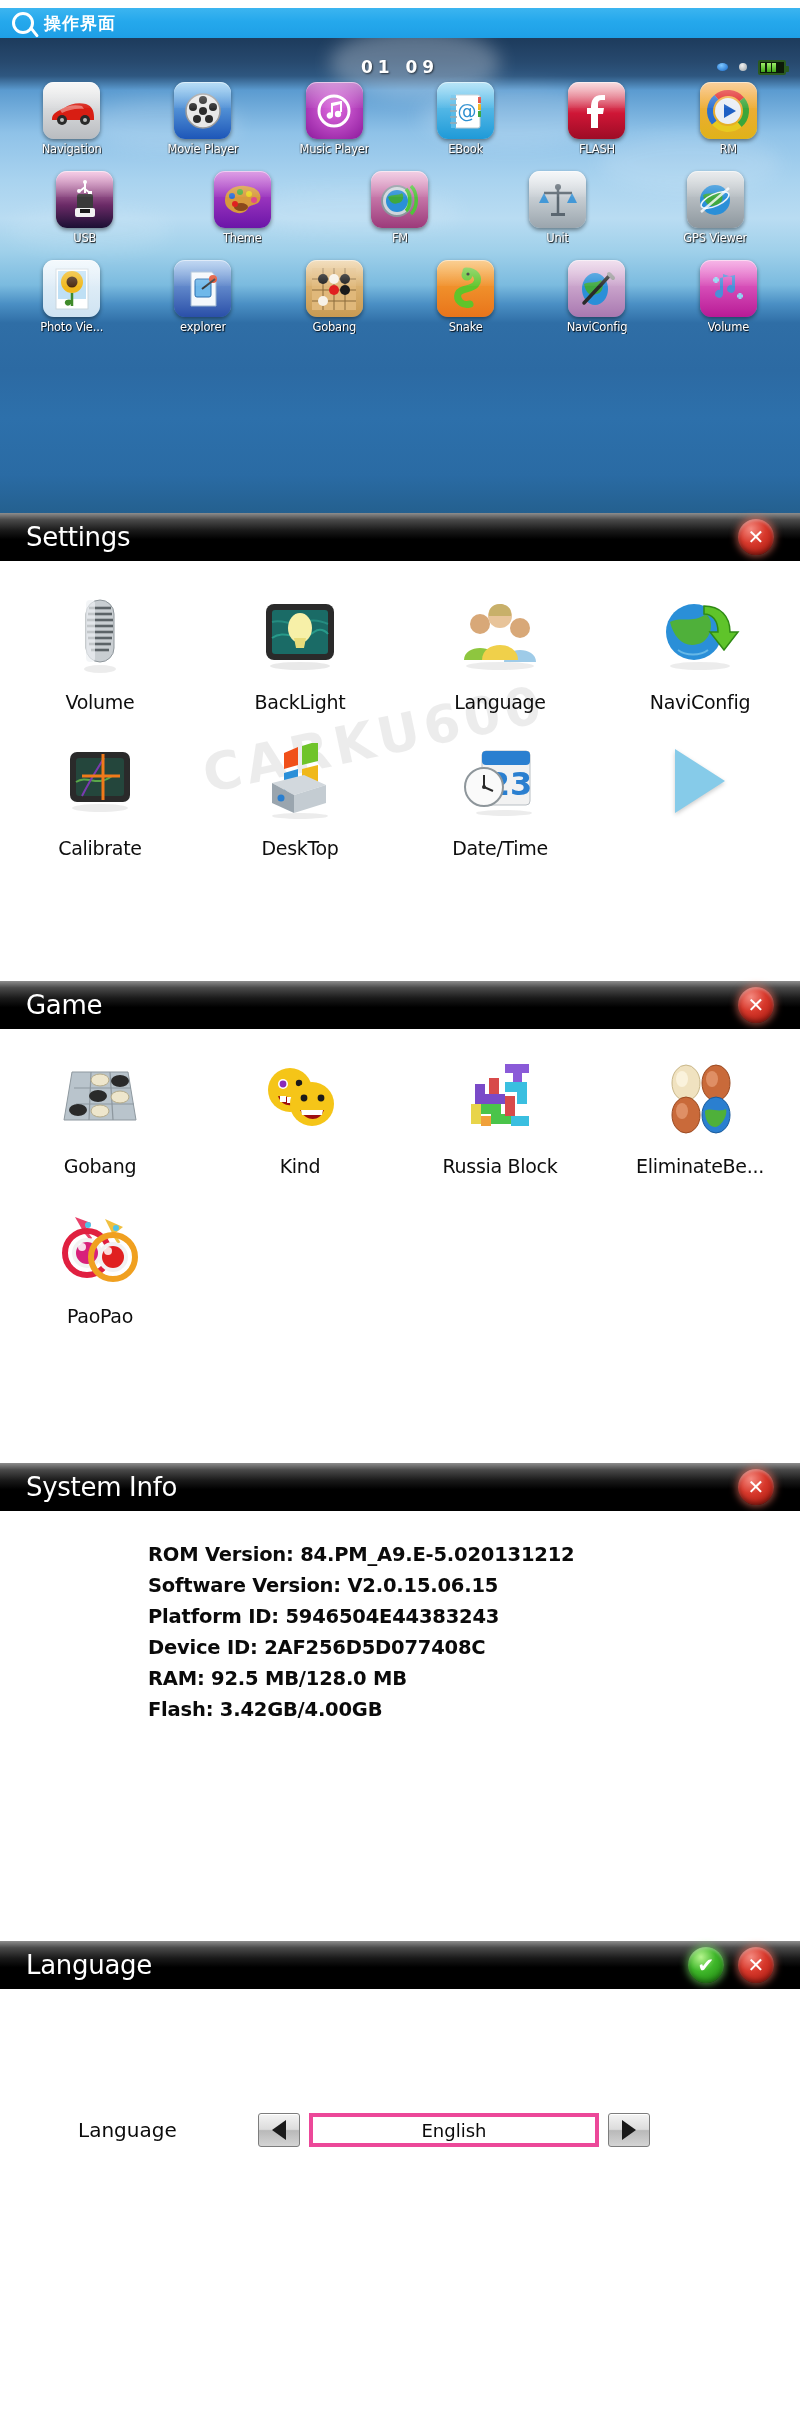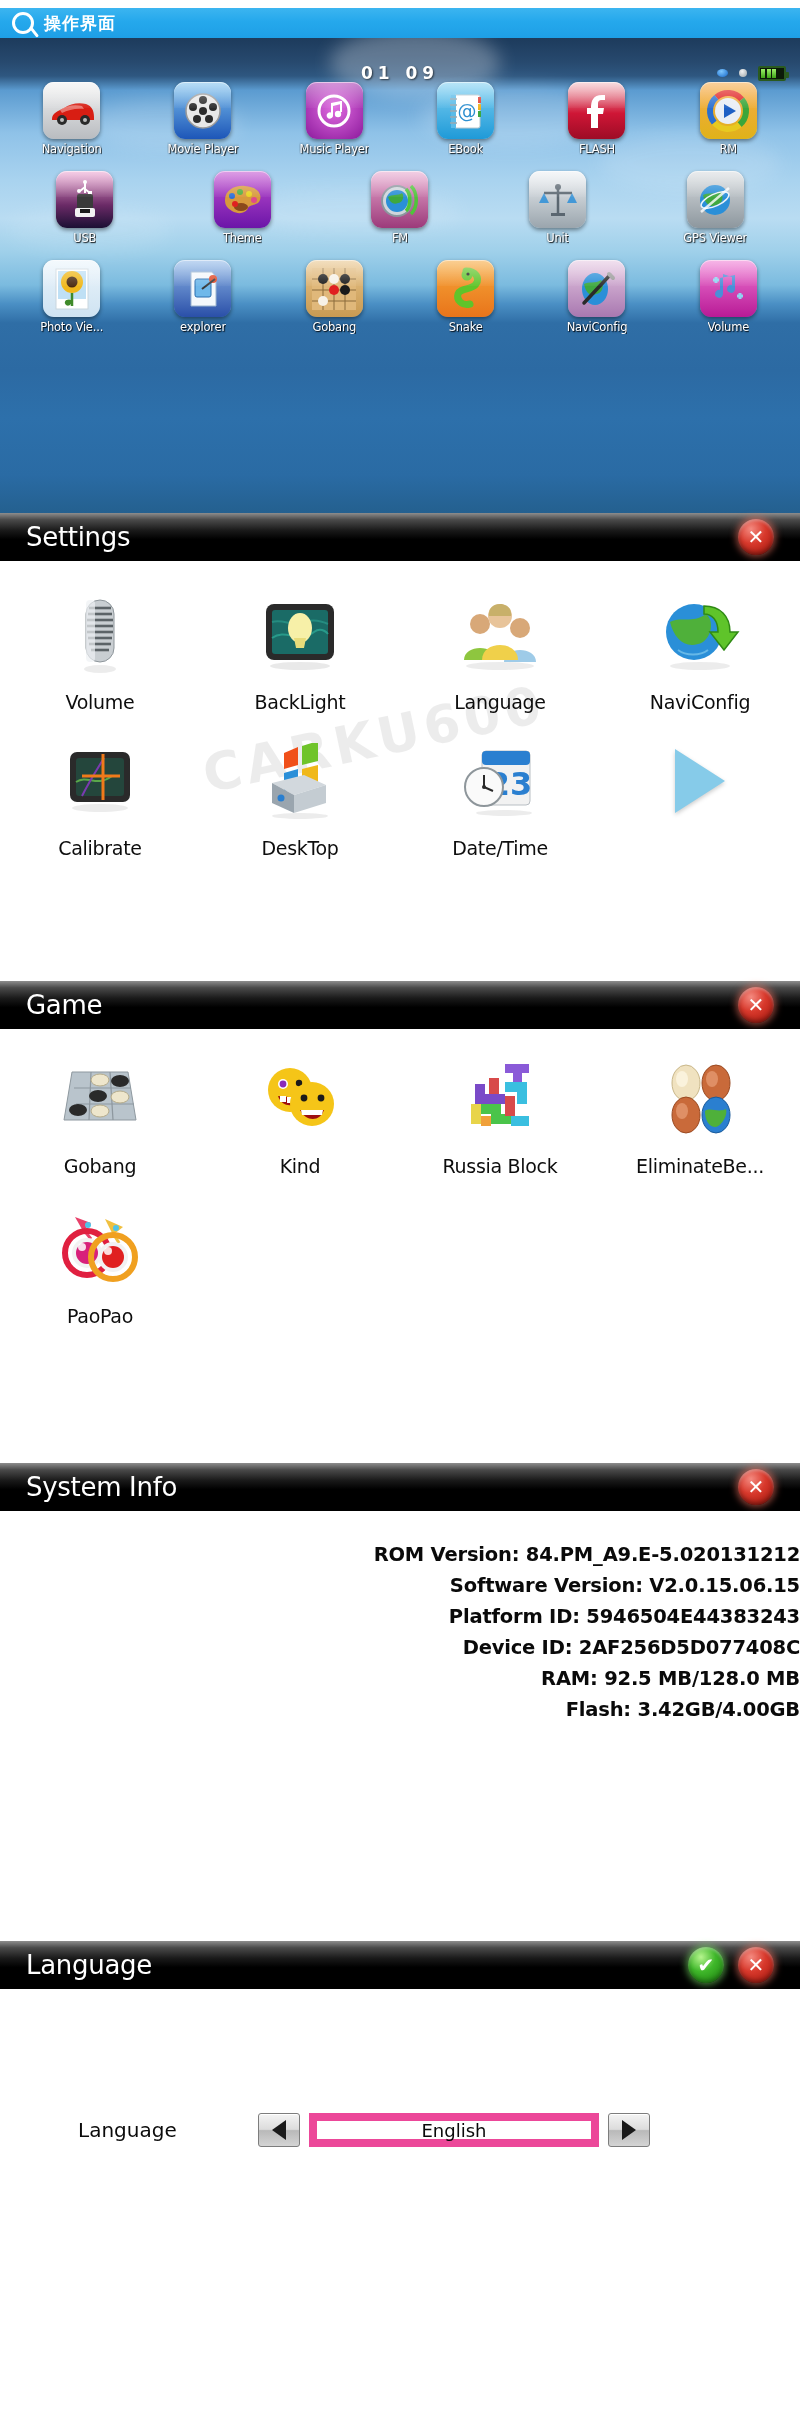--- a/index.html
+++ b/index.html
@@ -67,21 +67,21 @@
   }
   .cloud {
     position: absolute;
     background: rgba(255,255,255,0.28);
     border-radius: 50%;
     filter: blur(9px);
     pointer-events: none;
   }
   .statusbar {
     position: absolute;
-    top: 16px; left: 0;
+    top: 10px; left: 0;
     width: 800px; height: 38px;
     display: flex;
     align-items: center;
     justify-content: center;
   }
   .clock {
     color: #ffffff;
     font-size: 17px;
     font-weight: bold;
     letter-spacing: 5px;
@@ -295,21 +295,21 @@
   }
   .tri-right {
     width: 0; height: 0;
     border-top: 10px solid transparent;
     border-bottom: 10px solid transparent;
     border-left: 14px solid #1a1a1a;
   }
   .lang-value {
     width: 290px; height: 34px;
     margin: 0 9px;
-    border: 8px solid #ec4899;
+    border: 4px solid #ec4899;
     background: #ffffff;
     display: flex; align-items: center; justify-content: center;
     font-size: 18px;
     color: #0a0a0a;
     font-family: "DejaVu Sans", sans-serif;
   }
 
   
   .art-svg { display:block; }
   .play-tri {
@@ -834,21 +834,21 @@
         </div>
       <div class="tile">
           <div class="tile-art"></div>
         </div>
     </div>
   </div>
 </div>
 
 <div class="panel-gap" style="position:absolute;top:1425px;left:0;width:800px;height:38px;"></div>
 
-<div class="panel" style="top:1463px;text-align:right;">
+<div class="panel" style="top:1463px;">
   <div class="panel-header">
     <div class="panel-title">System Info</div>
     <div class="hdr-btns">
       <div class="circle-btn close">✕</div>
     </div>
   </div>
   <div class="panel-body" style="height:382px;font-weight:bold;">
     <div class="sysinfo">
       <div class="sysline">ROM Version: 84.PM_A9.E-5.020131212</div>
       <div class="sysline">Software Version: V2.0.15.06.15</div>

